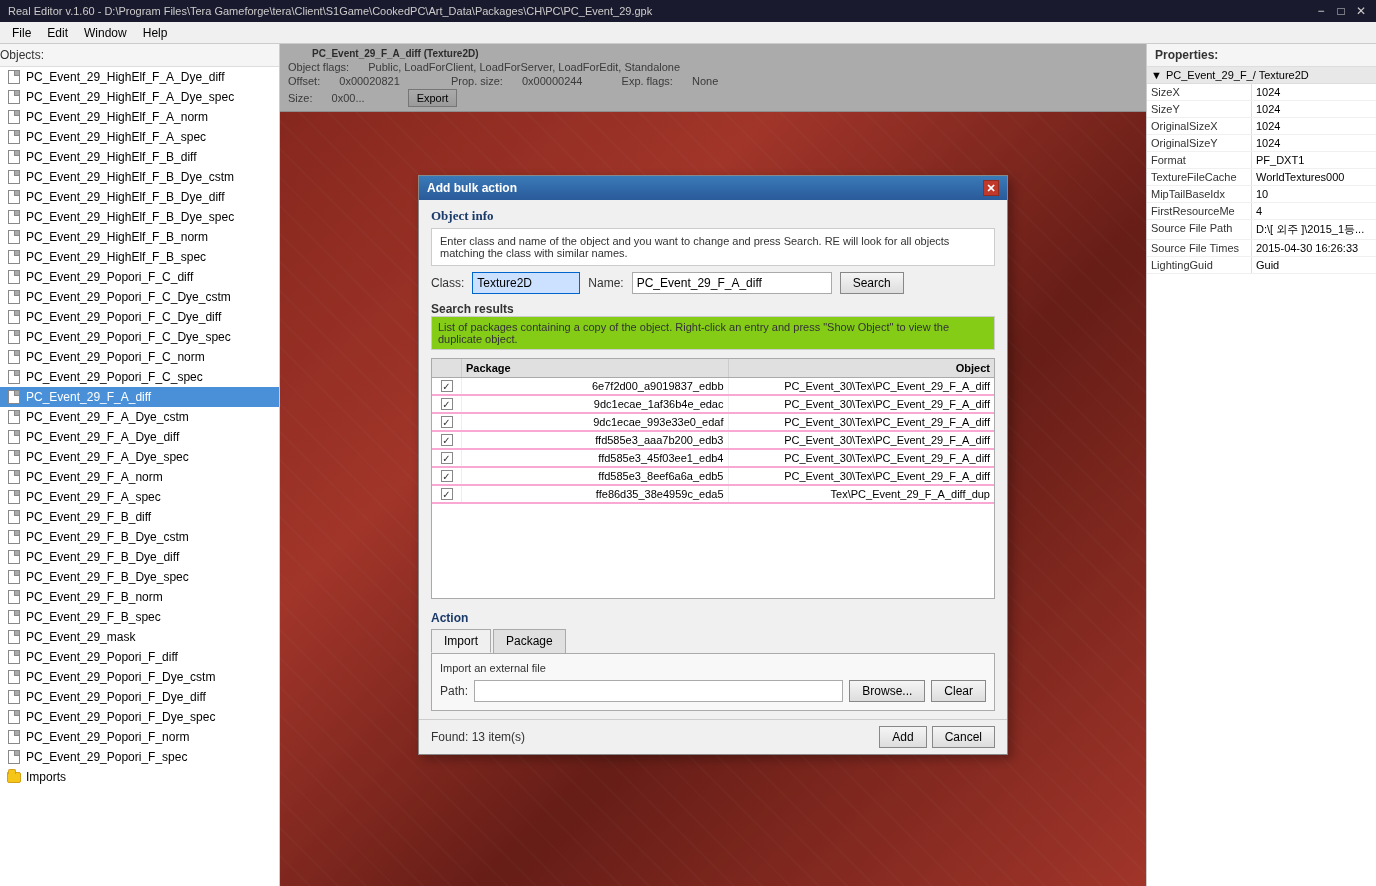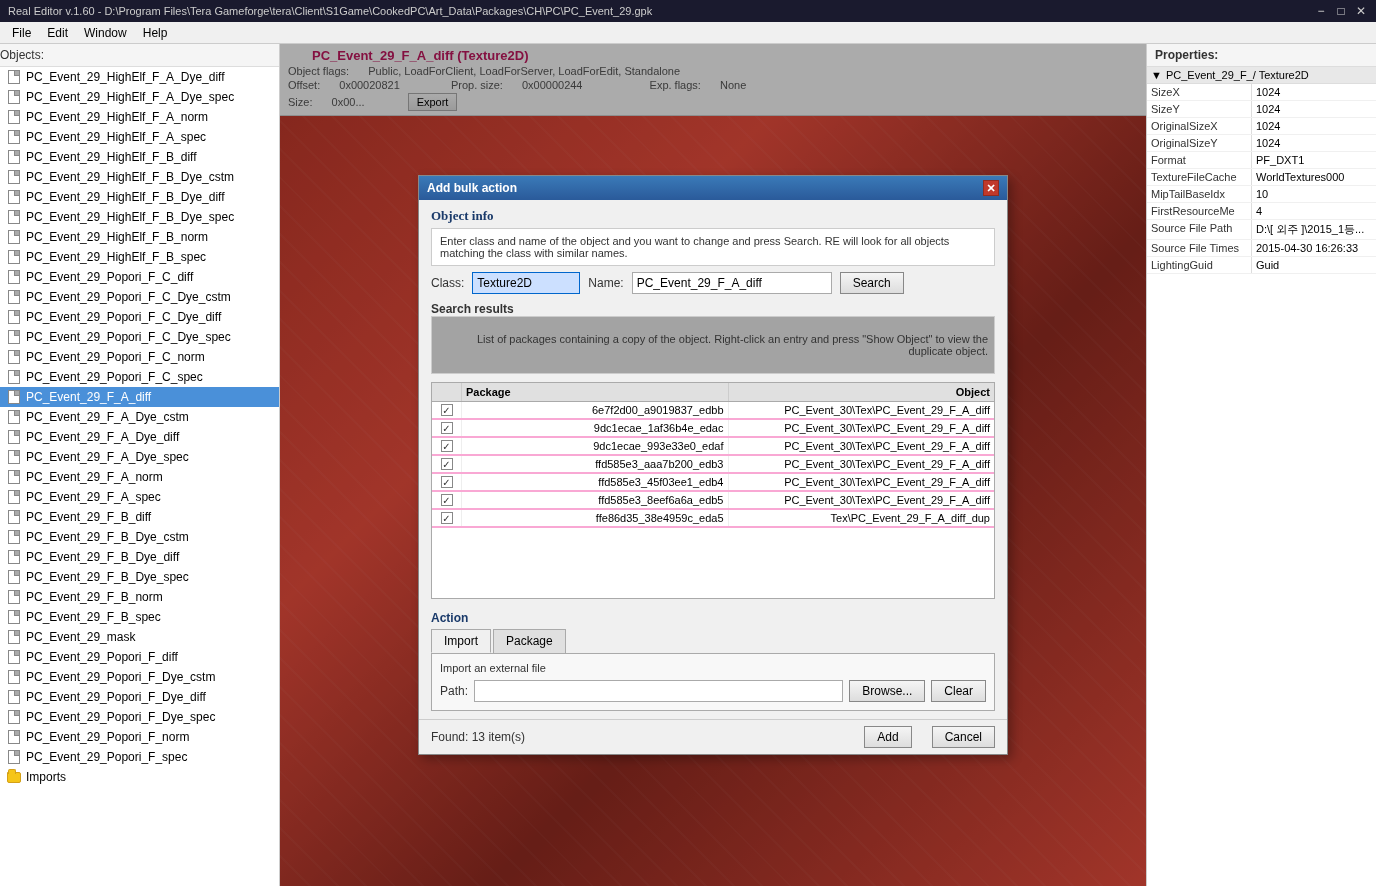--- a/index.html
+++ b/index.html
@@ -85,21 +85,21 @@
       display: flex;
       flex-direction: column;
       background: #e8e8e8;
       position: relative;
     }
     .object-header {
       background: #f5f5f5;
       border-bottom: 1px solid #ccc;
       padding: 4px 8px;
     }
-    .object-title { font-size: 13px; font-weight: bold; color: #be185d; padding-left: 24px; }
+    .object-title { font-size: 10px; font-weight: bold; color: #404040; padding-left: 24px; }
     .object-meta { font-size: 11px; color: #555; margin-top: 2px; }
     .object-meta span { margin-right: 16px; }
 
     
     .right-panel {
       width: 230px;
       border-left: 1px solid #ccc;
       background: white;
       display: flex;
       flex-direction: column;
@@ -212,21 +212,21 @@
       border: 1px solid #888;
       background: linear-gradient(to bottom, #f5f5f5, #ddd);
       padding: 2px 12px;
       font-size: 12px;
       height: 22px;
       cursor: pointer;
       white-space: nowrap;
     }
 
     .search-results-title { font-size: 12px; font-weight: bold; color: #333; }
-    .search-results-desc { font-size: 11px; color: #333; background: #a3a3a3; border: 1px solid #ccc; padding: 16px 6px; text-align: right; }
+    .search-results-desc { font-size: 11px; color: #333; background: #84cc16; border: 1px solid #ccc; padding: 4px 6px; }
 
     .results-table-container {
       border: 1px solid #aaa;
       background: white;
       flex: 1;
       overflow: hidden;
       display: flex;
       flex-direction: column;
     }
     .results-table-header {
@@ -265,21 +265,21 @@
 
     .dialog-footer {
       display: flex;
       align-items: center;
       justify-content: space-between;
       padding: 6px 12px;
       border-top: 1px solid #ccc;
       background: #f0f0f0;
     }
     .found-text { font-size: 12px; color: #333; }
-    .footer-buttons { display: flex; gap: 20px; margin-left: 46px; }
+    .footer-buttons { display: flex; gap: 5px; margin-left: 46px; }
 
     
     ::-webkit-scrollbar { width: 12px; }
     ::-webkit-scrollbar-track { background: #f0f0f0; }
     ::-webkit-scrollbar-thumb { background: #aaa; border: 1px solid #999; }
     .toolbar-btn { border: 1px solid #aaa; background: linear-gradient(to bottom, #f5f5f5, #ddd); padding: 2px 8px; font-size: 11px; cursor: pointer; }
   </style>
 </head>
 <body>
 
@@ -526,21 +526,21 @@
   <div class="center-area">
 
     <div class="object-header">
       <div class="object-title">PC_Event_29_F_A_diff (Texture2D)</div>
       <div class="object-meta">
         <span><span>Object flags:</span> <span>Public, LoadForClient, LoadForServer, LoadForEdit, Standalone</span></span>
       </div>
       <div class="object-meta">
         <span><span>Offset:</span> <span>0x00020821</span></span>
         <span style="margin-left:16px"><span>Prop. size:</span> <span>0x00000244</span></span>
-        <span style="margin-left:32px"><span>Exp. flags:</span> <span>None</span></span>
+        <span style="margin-left:4px"><span>Exp. flags:</span> <span>None</span></span>
       </div>
       <div class="object-meta">
         <span><span>Size:</span> <span>0x00...</span></span>
         <button class="toolbar-btn" style="margin-left:8px">Export</button>
       </div>
     </div>
 
     <div style="flex:1; background: linear-gradient(135deg, #c0392b 0%, #e74c3c 30%, #922b21 60%, #e74c3c 100%); position:relative; overflow:hidden;">
 
       <div style="position:absolute; top:0; left:0; right:0; bottom:0; opacity:0.6; background: repeating-linear-gradient(45deg, rgba(255,255,255,0.05) 0px, rgba(255,255,255,0.05) 2px, transparent 2px, transparent 20px);"></div>

